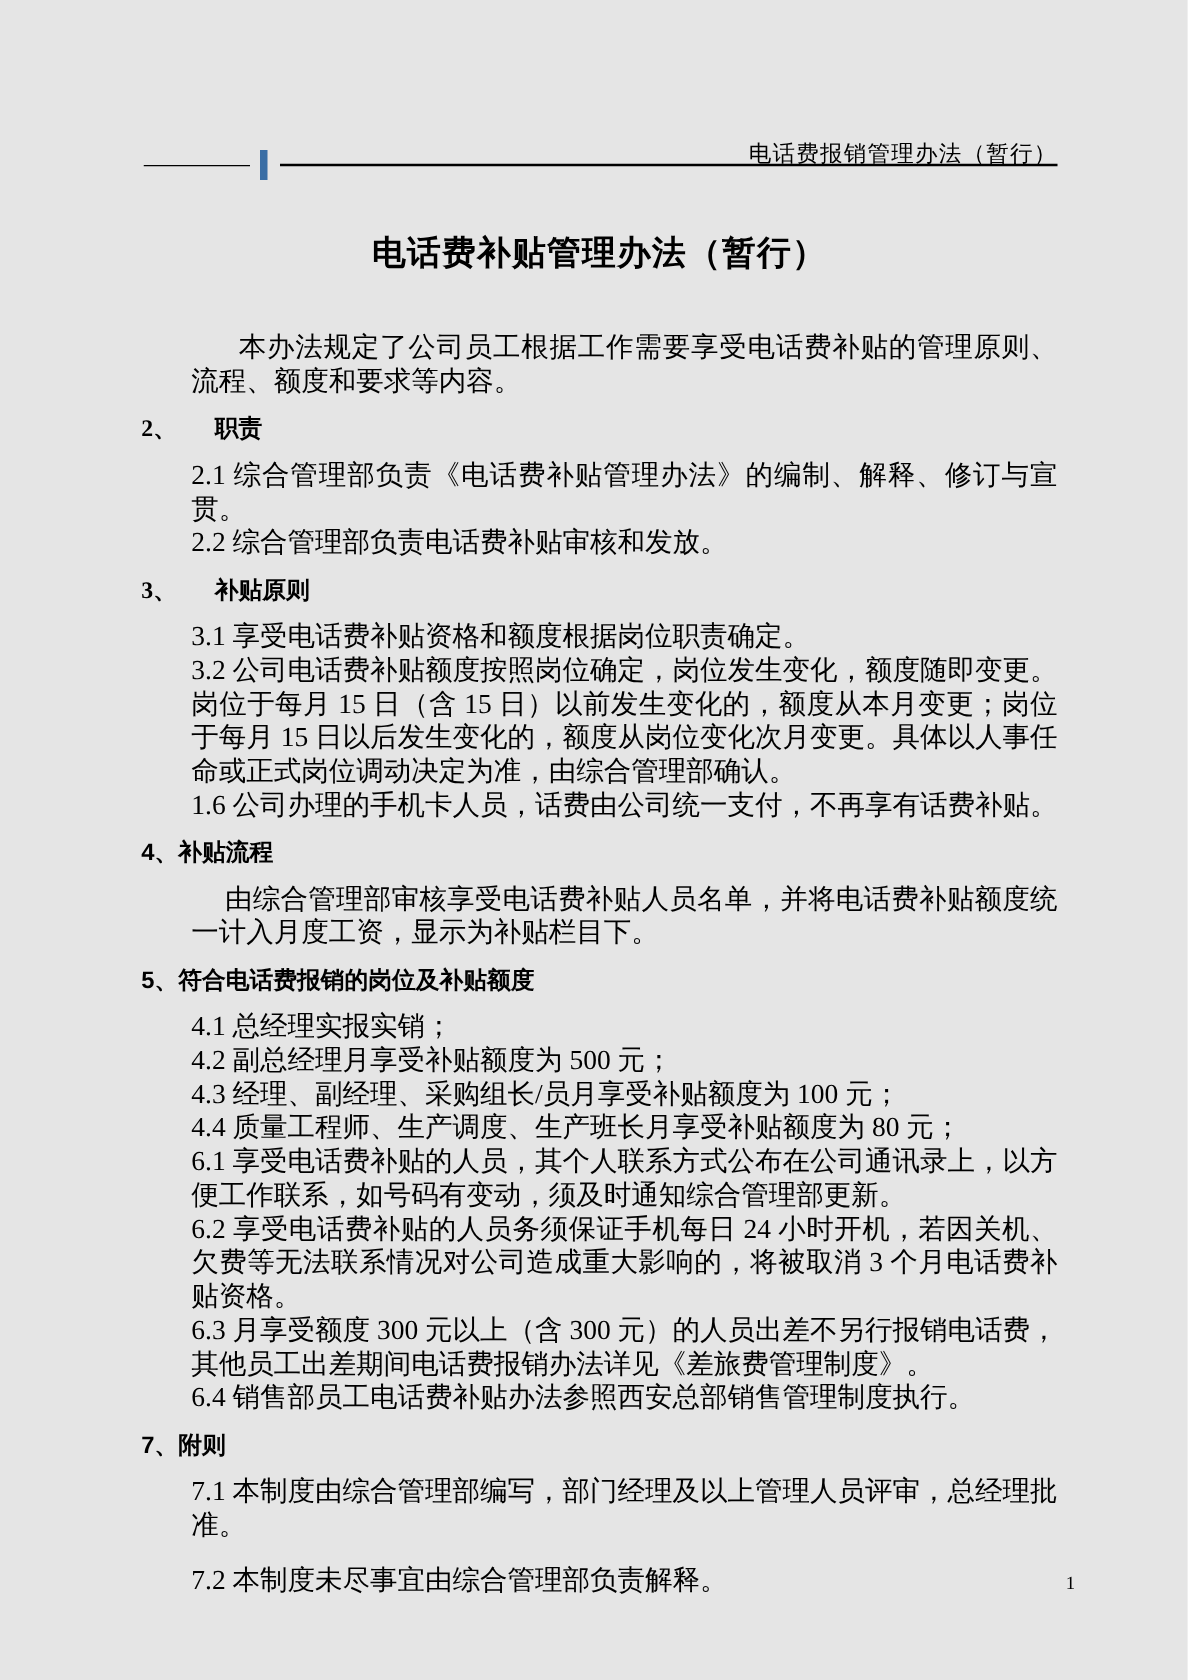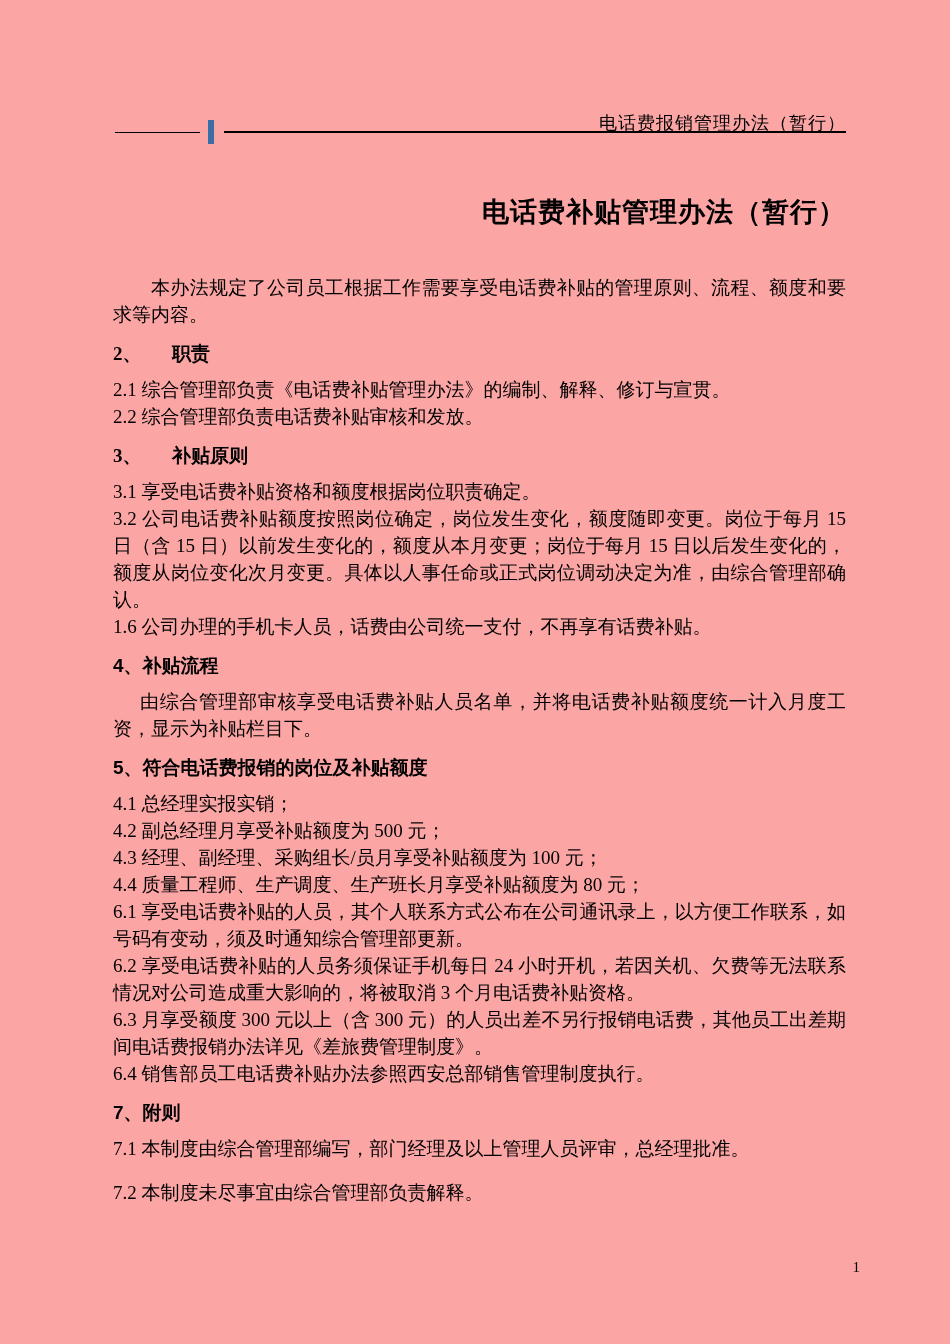--- a/index.html
+++ b/index.html
@@ -4,55 +4,56 @@
 <style>
   * { margin: 0; padding: 0; box-sizing: border-box; }
   html, body { background: #ffffff; }
   body {
     width: 950px; height: 1344px;
     position: relative;
     font-family: "Liberation Serif", "DejaVu Serif", serif;
     color: #000000;
     overflow: hidden;
   }
-  .page { position: absolute; inset: 0; background: #fca5a5; }
+  .page { position: absolute; inset: 0; background: #e5e5e5; }
 
   
   .header-text {
     position: absolute; top: 111px; right: 104px;
     font-size: 18px; letter-spacing: 1px;
   }
   .rule-short { position: absolute; left: 115px; top: 132px; width: 85px; height: 1px; background: #000; }
   .accent-bar { position: absolute; left: 208px; top: 120px; width: 6px; height: 24px; background: #3a6ea5; }
   .rule-long  { position: absolute; left: 224px; top: 131px; width: 622px; height: 2px; background: #000; }
 
   
   .content { position: absolute; left: 113px; top: 170px; width: 733px; }
 
   .doc-title {
-    text-align: right;
+    text-align: center;
     font-family: "Liberation Sans", "DejaVu Sans", sans-serif;
     font-size: 27px; font-weight: bold;
-    margin: 24px 0 44px 0;
+    margin: 14px 0 44px 0;
     letter-spacing: 1px;
   }
 
   .sec-heading {
     font-size: 19px; font-weight: bold;
     line-height: 27px;
     margin: 12px 0 9px 0;
   }
   .serif-head { font-family: "Liberation Serif", "DejaVu Serif", serif; }
   .sans-head  { font-family: "Liberation Sans", "DejaVu Sans", sans-serif; }
   .gap { margin-left: 1.6em; }
 
   .para {
-    font-size: 19px;
+    font-size: 22px;
     line-height: 27px;
     text-align: justify;
+    margin-left: 40px;
   }
   .indent-2  { text-indent: 38px; }
   .indent-15 { text-indent: 27px; }
 
   .sec-supplementary .para { margin-bottom: 17px; }
 
   .page-number {
     position: absolute; right: 90px; bottom: 68px;
     font-size: 15px;
   }

